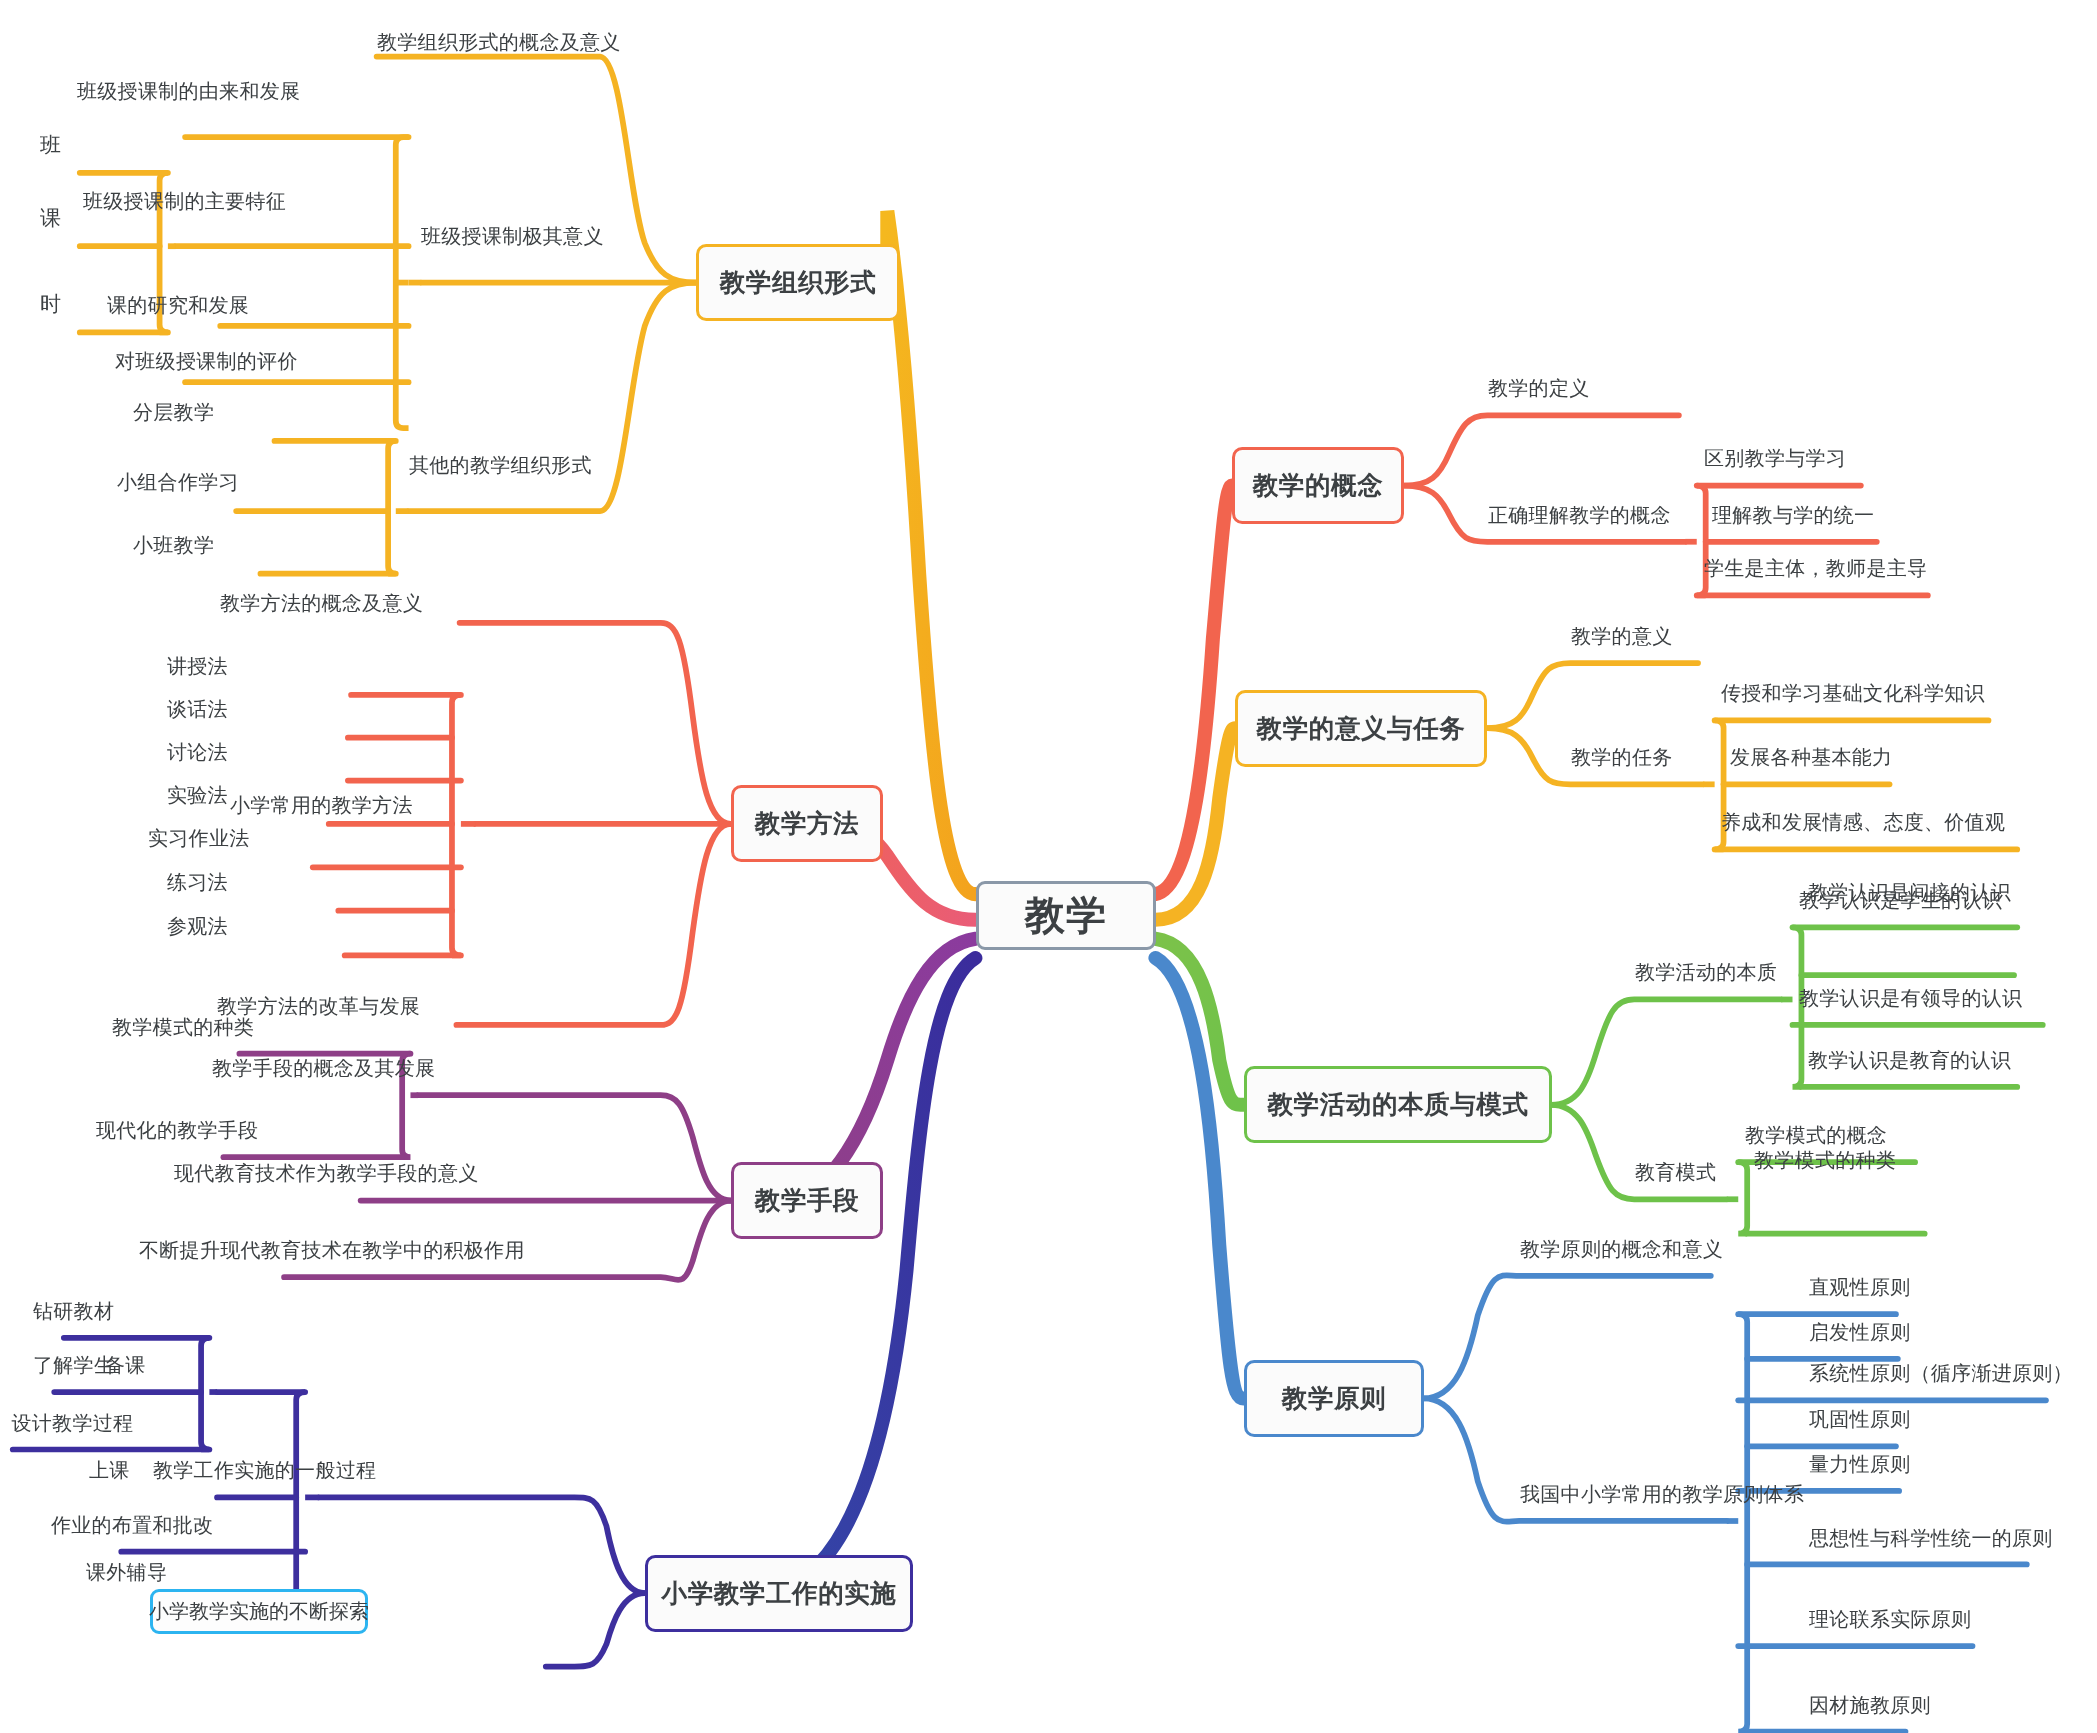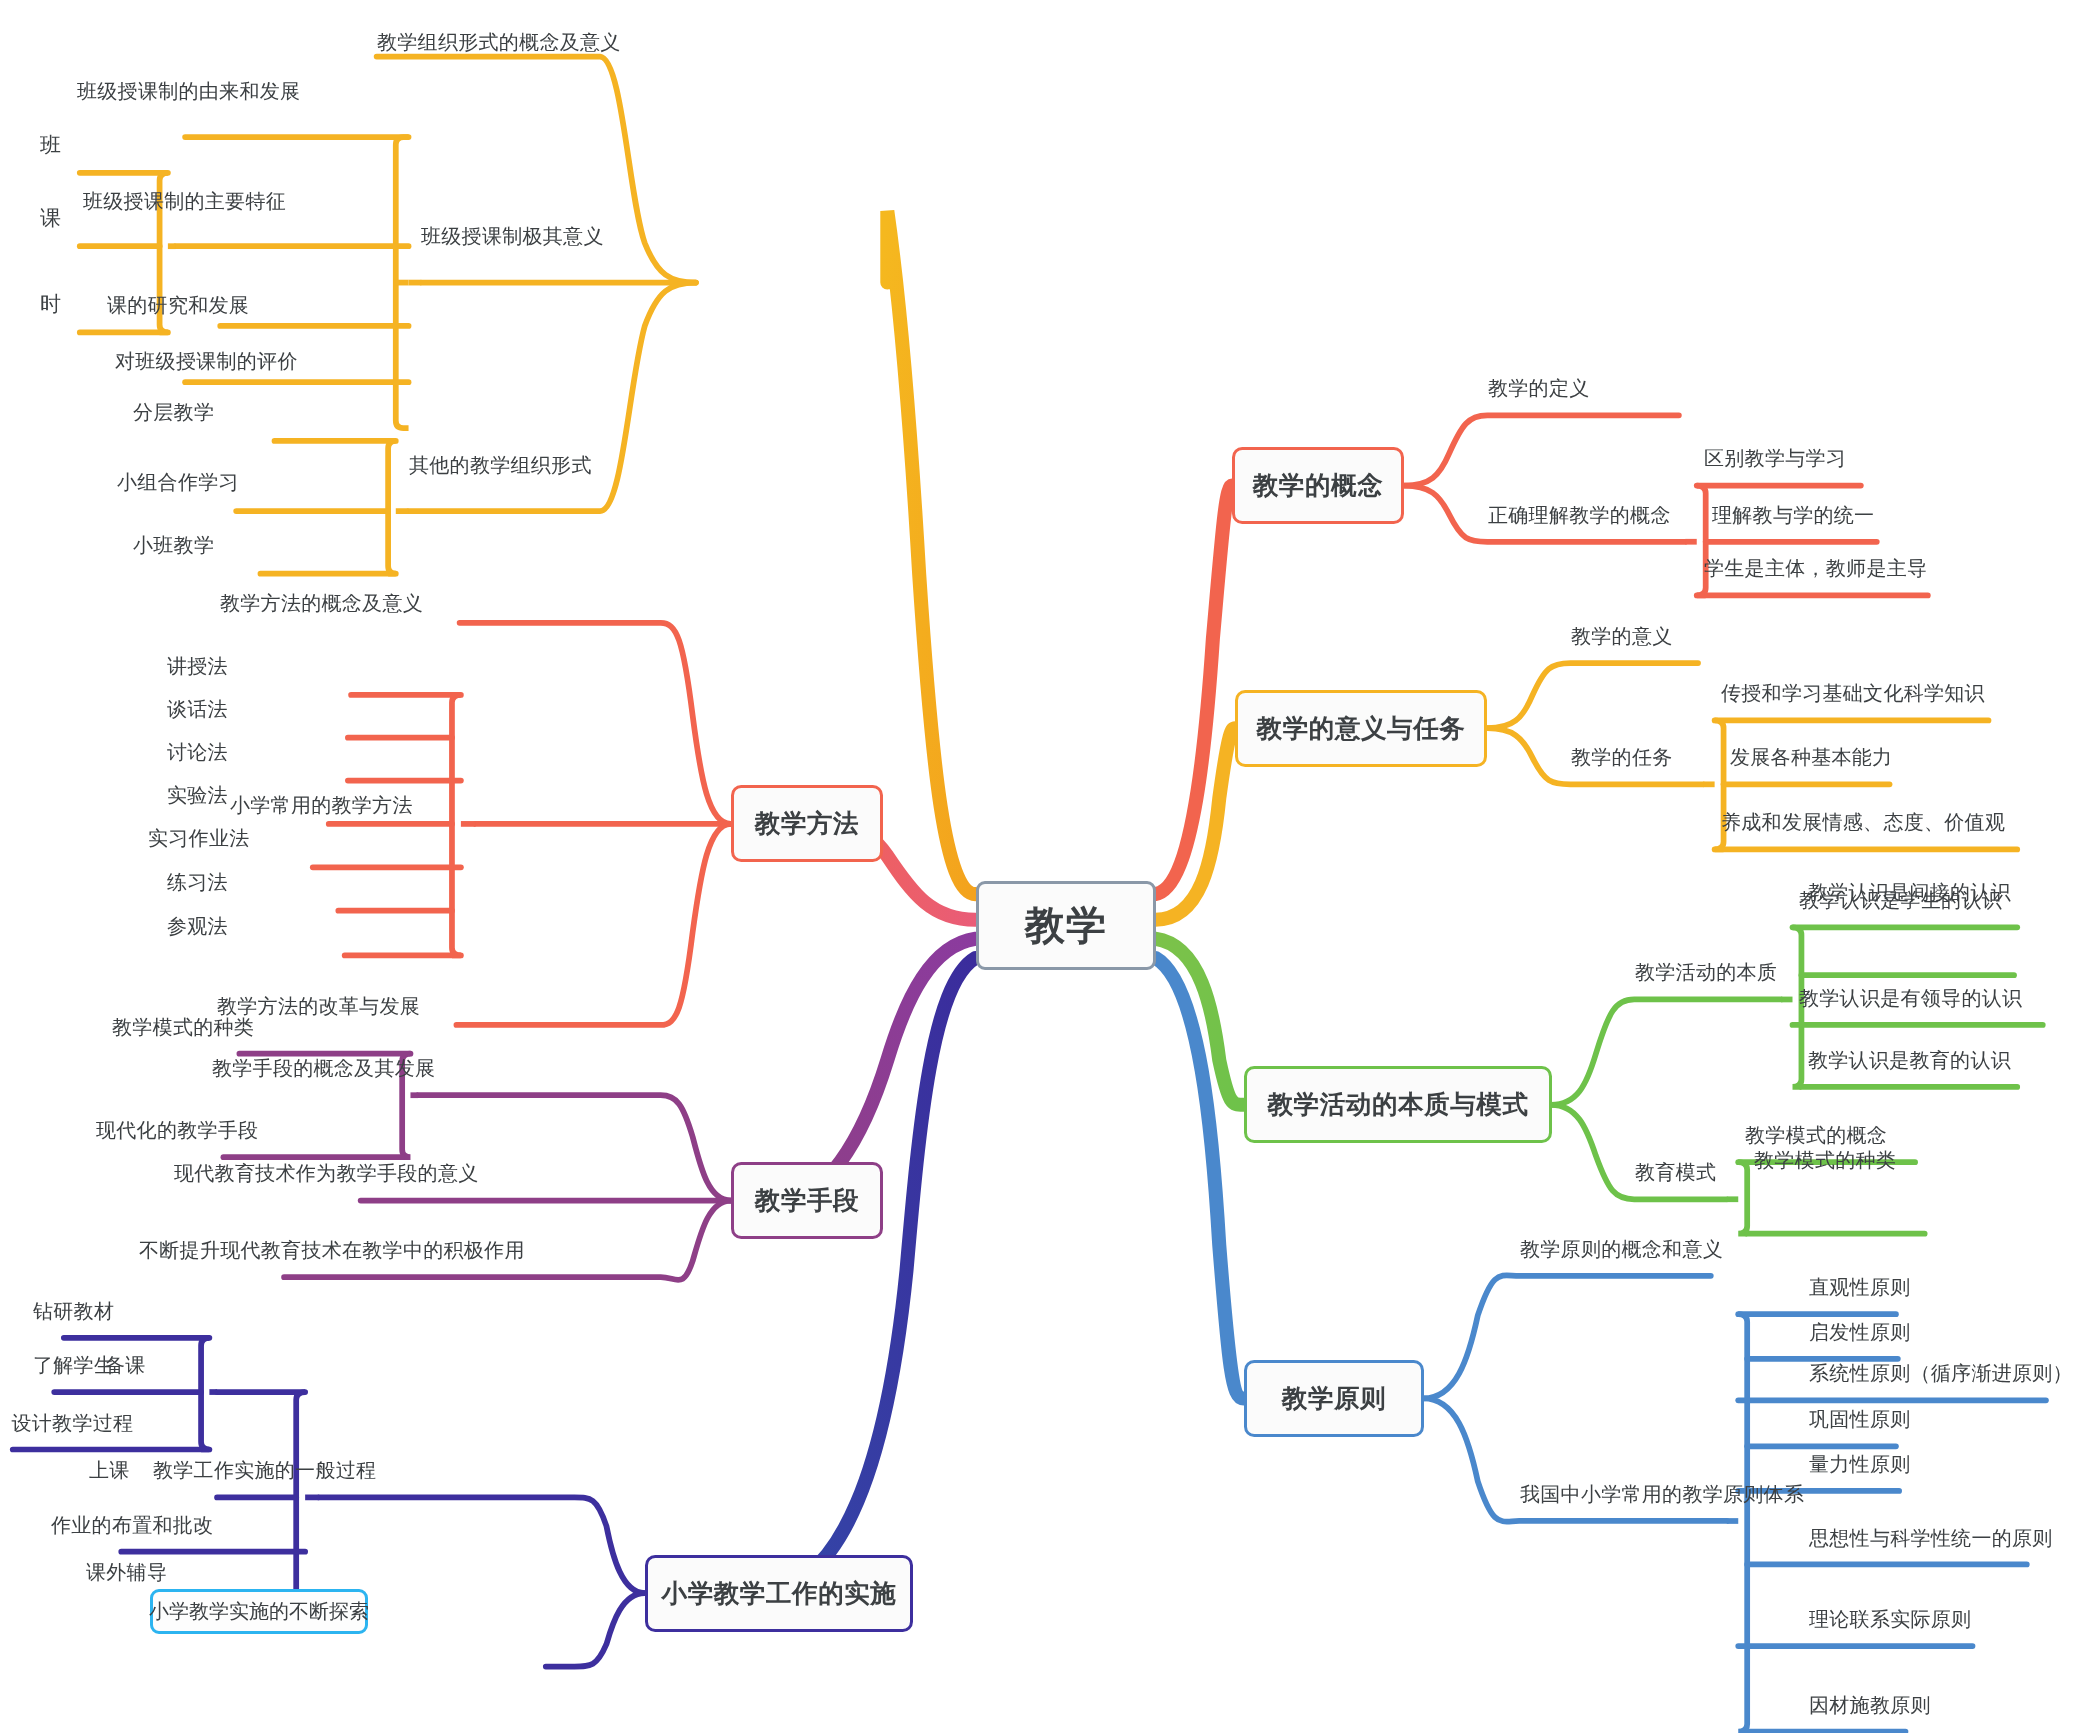--- a/index.html
+++ b/index.html
@@ -176,22 +176,23 @@
     <path d="M2723,2058 L2970,2058" stroke="#4a88cc" stroke-width="9" fill="none" stroke-linecap="round"></path>
     <path d="M2737,2128 L2973,2128" stroke="#4a88cc" stroke-width="9" fill="none" stroke-linecap="round"></path>
     <path d="M2723,2193 L3205,2193" stroke="#4a88cc" stroke-width="9" fill="none" stroke-linecap="round"></path>
     <path d="M2737,2265 L2970,2265" stroke="#4a88cc" stroke-width="9" fill="none" stroke-linecap="round"></path>
     <path d="M2723,2335 L2975,2335" stroke="#4a88cc" stroke-width="9" fill="none" stroke-linecap="round"></path>
     <path d="M2737,2450 L3175,2450" stroke="#4a88cc" stroke-width="9" fill="none" stroke-linecap="round"></path>
     <path d="M2723,2578 L3090,2578" stroke="#4a88cc" stroke-width="9" fill="none" stroke-linecap="round"></path>
     <path d="M2737,2712 L2985,2712" stroke="#4a88cc" stroke-width="9" fill="none" stroke-linecap="round"></path>
   </svg>
 
-  <div class="node n-root" style="left:976px;top:881px;width:180px;height:89px;">教学</div>
-
+  <div class="node n-root" style="left:976px;top:881px;width:180px;height:69px;">教学</div>
+
+  <div class="node n-l1" style="left:696px;top:244px;width:204px;height:77px;border-color:#f5b323;">教学组织形式</div>
 
   <div class="node n-l1" style="left:731px;top:785px;width:152px;height:77px;border-color:#f2644e;">教学方法</div>
 
   <div class="node n-l1" style="left:731px;top:1162px;width:152px;height:77px;border-color:#8e3f87;">教学手段</div>
 
   <div class="node n-l1" style="left:645px;top:1555px;width:268px;height:77px;border-color:#3d2f9e;">小学教学工作的实施</div>
 
   <div class="node n-l1" style="left:1232px;top:447px;width:172px;height:77px;border-color:#f2644e;">教学的概念</div>
 
   <div class="node n-l1" style="left:1235px;top:690px;width:252px;height:77px;border-color:#f5b323;">教学的意义与任务</div>

